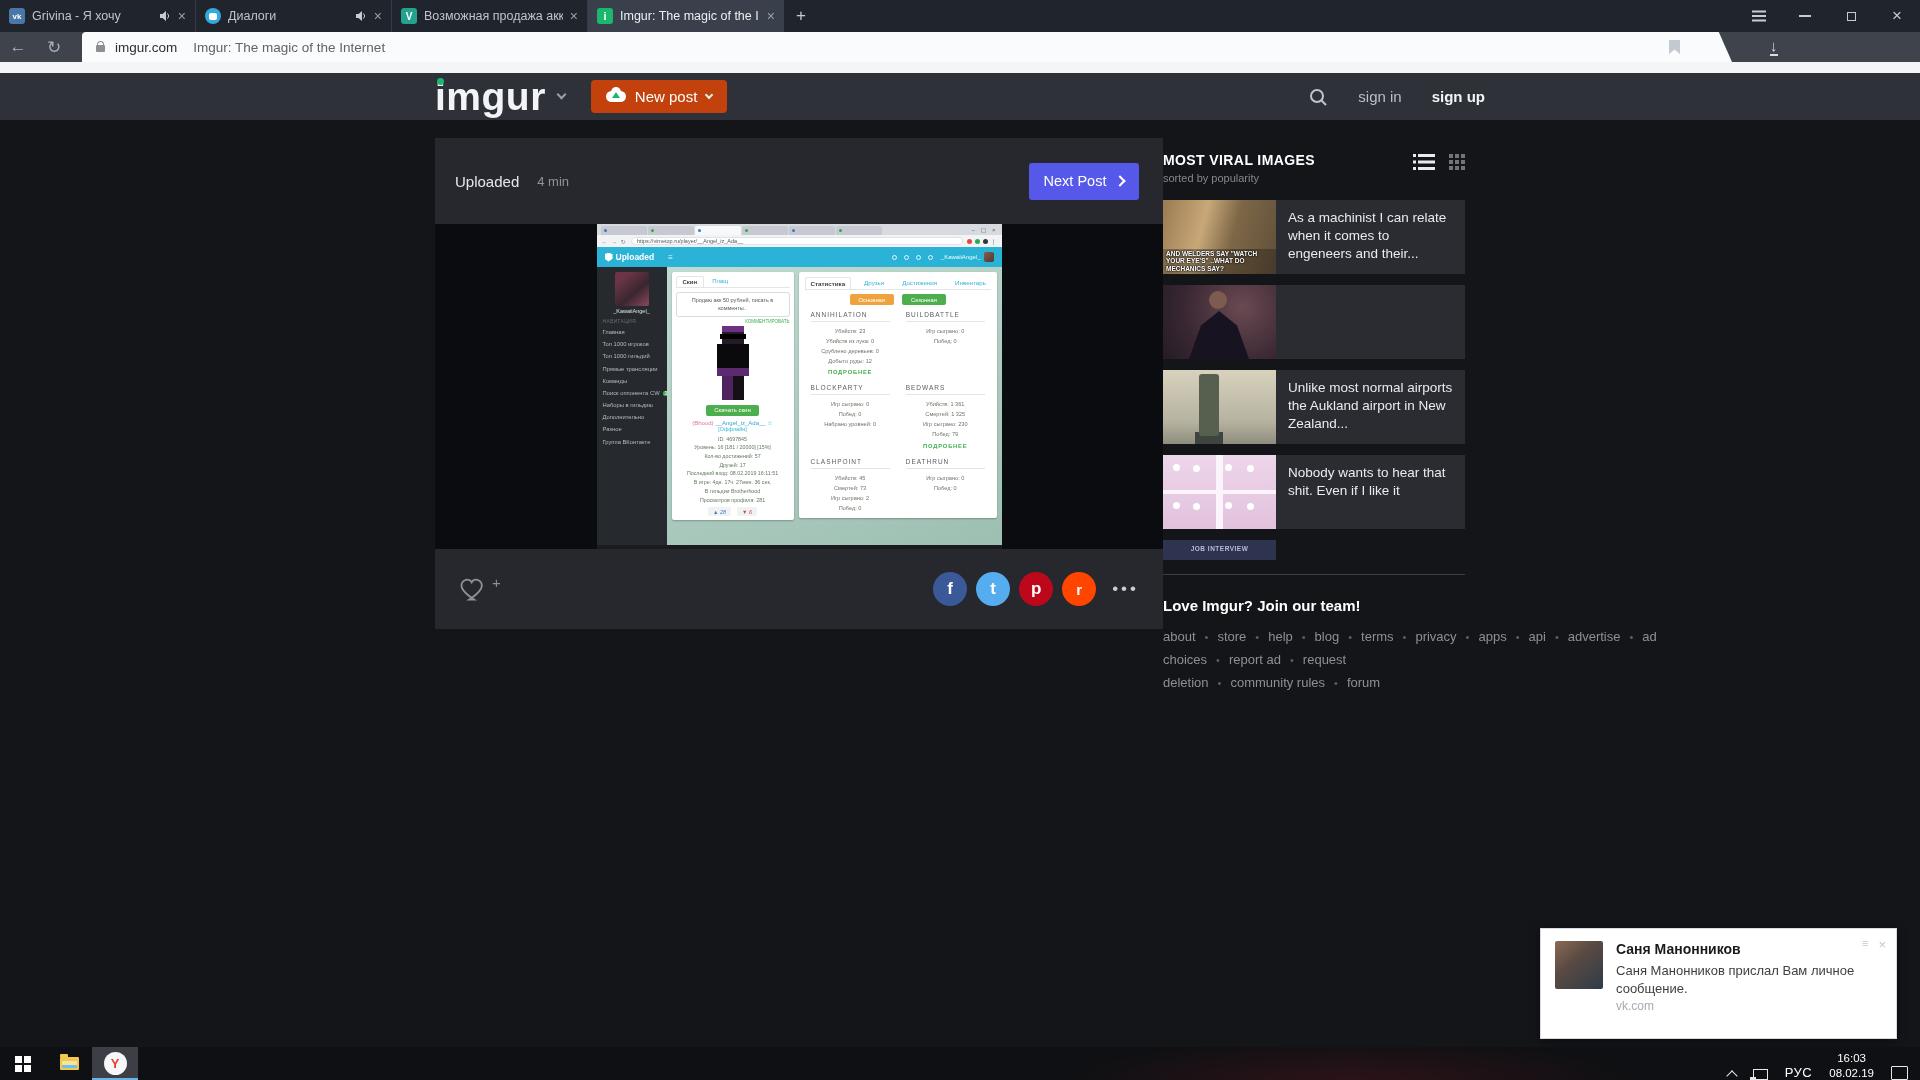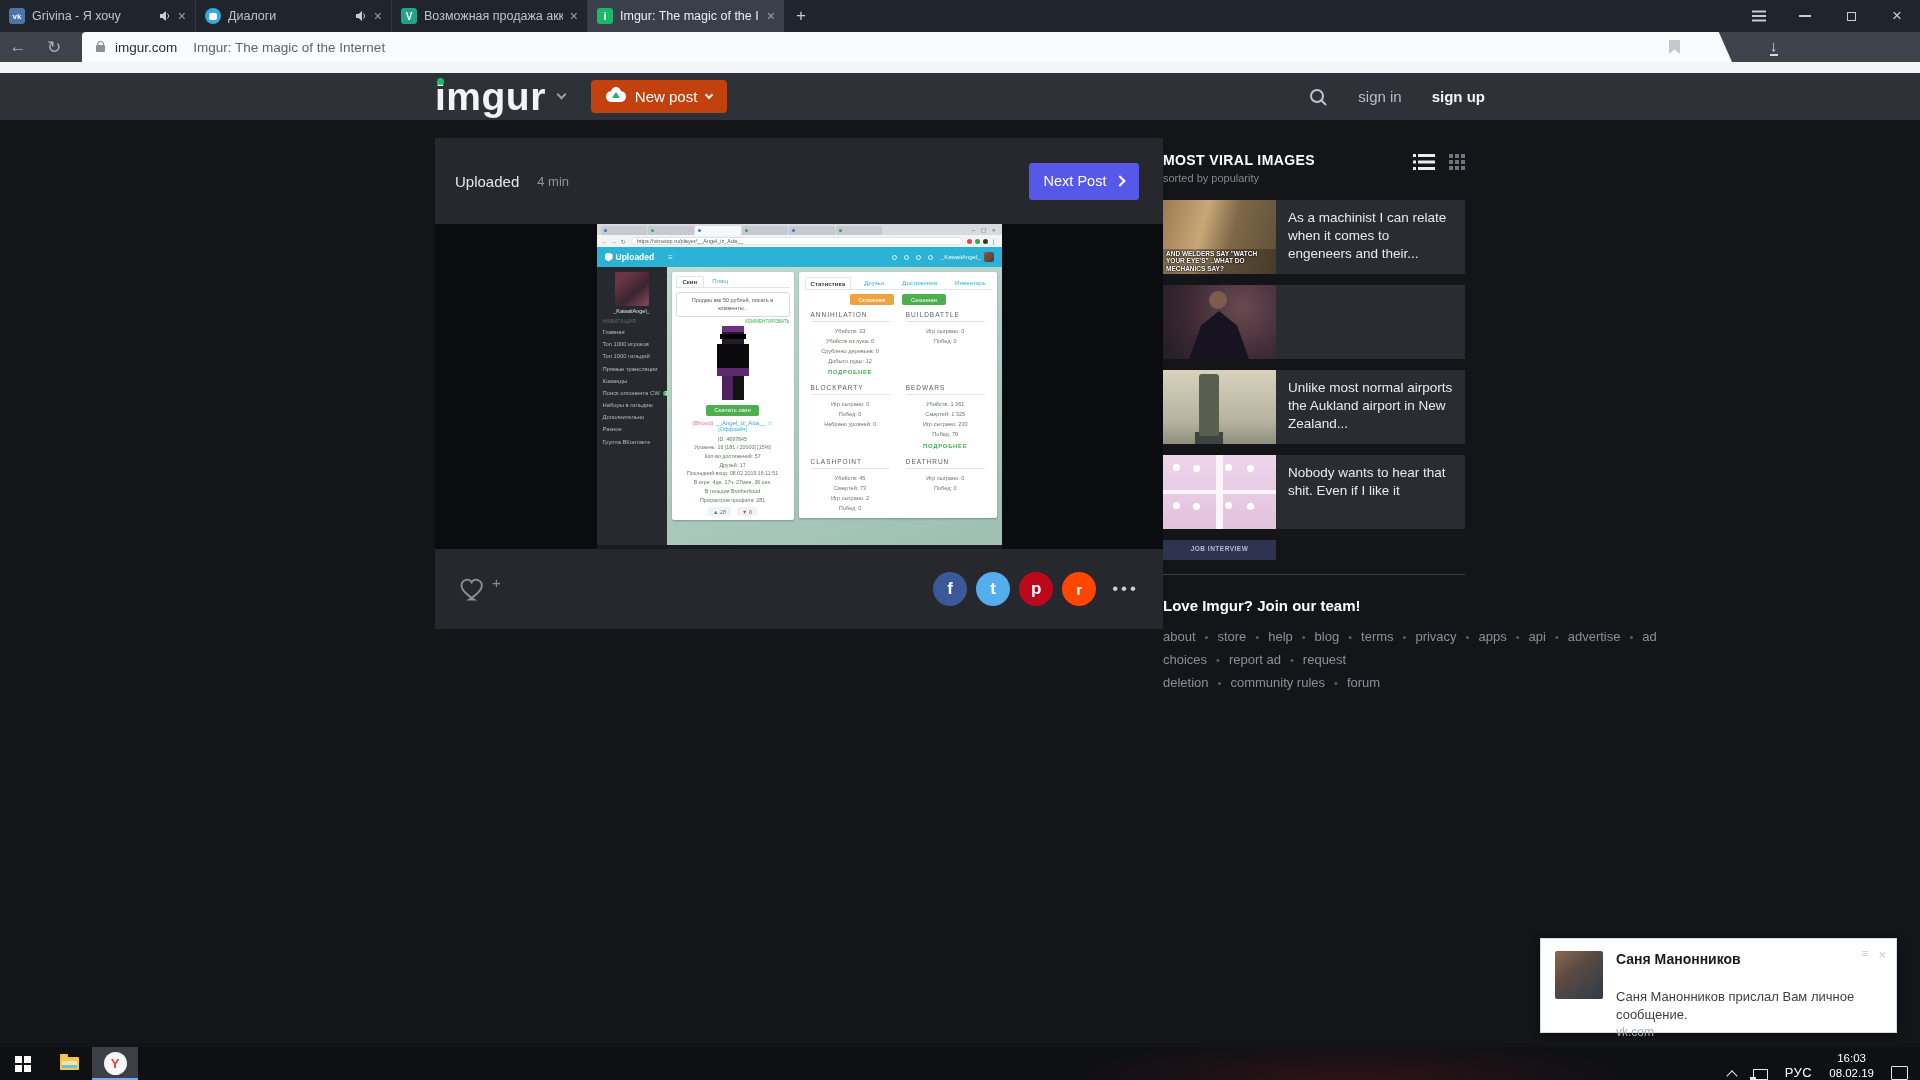--- a/index.html
+++ b/index.html
@@ -226,28 +226,28 @@
     padding:0 6px; }
   .e-ptitle { font-size:6.5px; color:#5b6167; letter-spacing:1px; border-bottom:1px solid #e2e5e8;
     padding-bottom:3px; margin-bottom:4px; }
   .e-plines { font-size:5.6px; color:#6e7569; line-height:1.8; white-space:pre-line;
     text-align:center; }
   .e-more { font-size:5.8px; font-weight:700; color:#3faf4e; letter-spacing:.8px; margin-top:3px;
     text-align:center; }
   .e-foot { height:4px; background:#191b1e; flex:none; }
 
   
-  .notif { position:absolute; right:23px; bottom:47px; width:357px; height:95px; background:#fff;
+  .notif { position:absolute; right:23px; bottom:41px; width:357px; height:111px; background:#fff;
     border:1px solid #d7dbdf; box-shadow:0 2px 10px rgba(0,0,0,.4); padding:12px 14px;
     display:flex; }
   .n-ava { width:48px; height:48px; flex:none; border-radius:2px;
     background:linear-gradient(140deg,#8a6a55 0%,#5a4a42 40%,#2e3b4a 100%); }
   .n-col { margin-left:13px; flex:1; }
   .n-title { font-size:14px; font-weight:700; color:#1a1a1a; }
-  .n-body { font-size:13px; color:#3f3f3f; line-height:1.35; margin-top:21px; width:245px; }
+  .n-body { font-size:13px; color:#3f3f3f; line-height:1.35; margin-top:5px; width:245px; }
   .n-src { font-size:12px; color:#a5abb2; margin-top:2px; }
   .n-ctrl { position:absolute; top:8px; right:10px; display:flex; gap:10px; color:#c2c8ce; }
   .n-menu { font-size:11px; }
   .n-close { font-size:13px; }
 
   
   .taskbar { position:absolute; left:0; bottom:0; width:1920px; height:33px;
     background:#0f1013; display:flex; align-items:stretch; }
   .taskbar::before { content:""; position:absolute; inset:0;
     background:radial-gradient(ellipse 400px 60px at 1350px 100%, rgba(110,25,35,.30), transparent 70%); }

